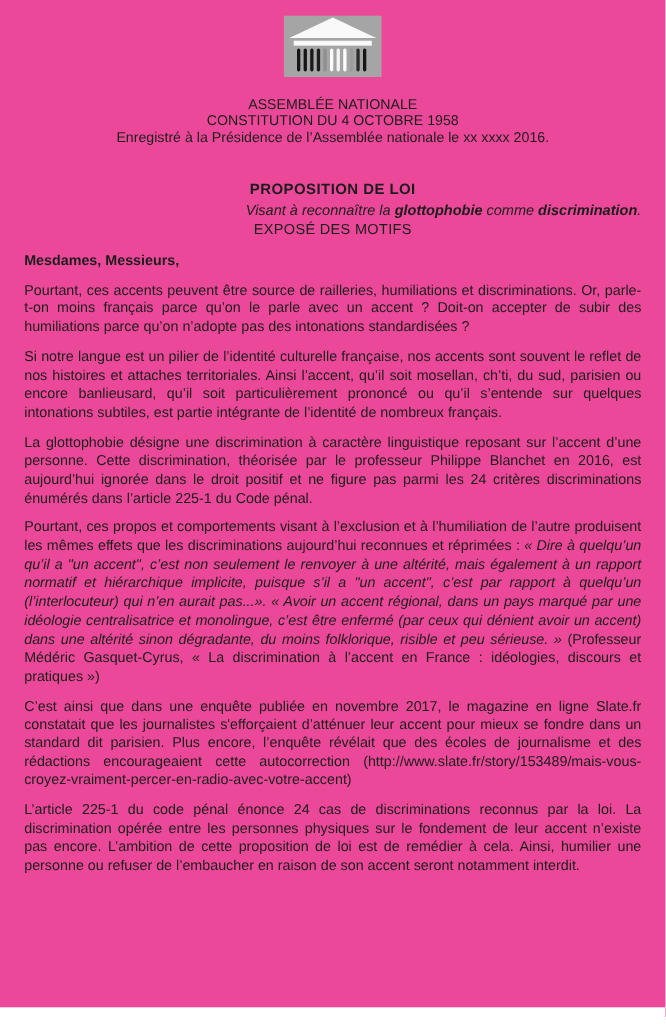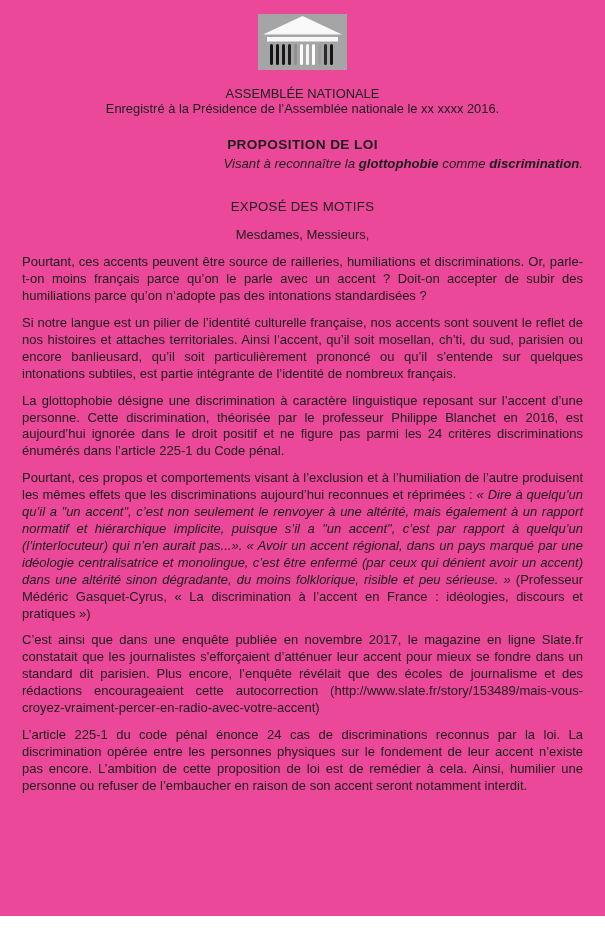--- a/index.html
+++ b/index.html
@@ -8,29 +8,29 @@
     box-sizing: border-box;
     padding: 14px 22px 0 22px;
     background: #ec4899;
     color: #1c1c1c;
     font-family: "Liberation Sans", sans-serif;
     overflow: hidden;
   }
   .logo-wrap { text-align: center; margin: 0 0 12px 0; }
   .logo-wrap svg { display: inline-block; }
   .hdr { text-align: center; font-size: 12.9px; line-height: 15.2px; }
-  .title-block { margin-top: 20px; text-align: center; }
+  .title-block { margin-top: 30px; text-align: center; }
   .main-title { font-weight: bold; font-size: 13.6px; letter-spacing: 0.4px; line-height: 17px; }
   .subtitle { font-size: 13.2px; line-height: 17px; margin-top: 2px; text-align: right; }
   .i  { font-style: italic; }
   .bi { font-style: italic; font-weight: bold; }
-  .section-title { text-align: center; font-size: 13.2px; letter-spacing: 0.3px; margin-top: 27px; }
+  .section-title { text-align: center; font-size: 13.2px; letter-spacing: 0.3px; margin-top: 2px; }
   .bodytext { margin-top: 13px; font-size: 13px; line-height: 16.9px; }
   .bodytext p { margin: 0 0 10px 0; text-align: justify; }
-  .bodytext p.salutation { text-align: center; }
+  .bodytext p.salutation { text-align: left; font-weight: bold; }
 </style>
 </head>
 <body>
 
 <div class="page">
 
   <div class="logo-wrap">
     <svg width="89" height="56" viewBox="0 0 89 56">
       <rect x="0" y="0" width="89" height="56" fill="#a5a5a5"></rect>
       <polygon points="44.5,2 5,20.5 84,20.5" fill="#f9f9f9"></polygon>
@@ -44,20 +44,21 @@
       <rect x="48" y="30" width="3" height="21" rx="1.5" fill="#f5f5f5"></rect>
       <rect x="54" y="30" width="3" height="21" rx="1.5" fill="#fdfdfd"></rect>
       <rect x="60" y="30" width="3" height="21" rx="1.5" fill="#9c9c9c"></rect>
       <rect x="66" y="30" width="3" height="21" rx="1.5" fill="#2a2a2a"></rect>
       <rect x="72" y="30" width="3" height="21" rx="1.5" fill="#161616"></rect>
     </svg>
   </div>
 
   <div class="hdr">
     <div>ASSEMBLÉE NATIONALE</div>
+    <div>CONSTITUTION DU 4 OCTOBRE 1958</div>
     <div>Enregistré à la Présidence de l’Assemblée nationale le xx xxxx 2016.</div>
   </div>
 
   <div class="title-block">
     <div class="main-title">PROPOSITION DE LOI</div>
     <div class="subtitle"><span class="i">Visant à reconnaître la </span><span class="bi">glottophobie</span><span class="i"> comme </span><span class="bi">discrimination</span><span class="i">.</span></div>
   </div>
 
   <div class="section-title">EXPOSÉ DES MOTIFS</div>
 

